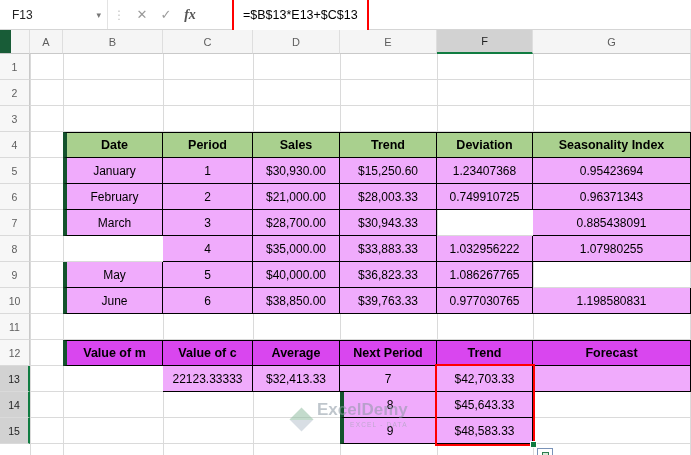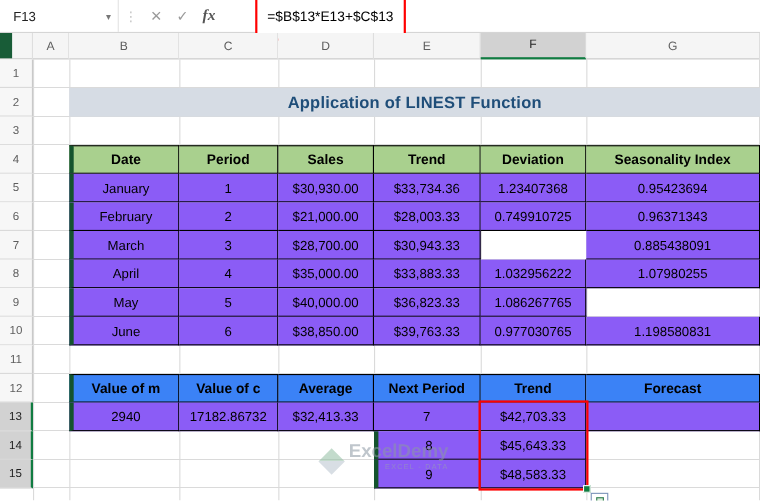--- a/index.html
+++ b/index.html
@@ -36,27 +36,27 @@
   .ch{position:relative;z-index:1;background:#F5F5F5;display:flex;align-items:center;
     justify-content:center;font-size:11px;color:#5E5E5E;cursor:pointer;
     border-bottom:1px solid #C9C9C9;border-right:1px solid #DEDEDE}
   .ch-sel{background:#D2D2D2;border-bottom:2px solid #107C41;color:#1F1F1F}
 
   .rh{position:relative;z-index:1;background:#F7F7F7;display:flex;align-items:center;
     justify-content:center;font-size:10.5px;color:#5E5E5E;cursor:pointer;
     border-right:1px solid #C9C9C9;border-bottom:1px solid #DADADA}
   .rh-sel{background:#D2D2D2;border-right:2px solid #107C41;color:#1F1F1F}
 
-  .c{position:relative;z-index:1;background:#8b5cf6;display:flex;align-items:center;
+  .c{position:relative;z-index:1;background:#f0abfc;display:flex;align-items:center;
     justify-content:center;font-size:12px;white-space:nowrap;overflow:hidden;
     border-right:1px solid #000;border-bottom:1px solid #000}
   .b-l{border-left:4px solid #14532d}
   .b-t{border-top:1px solid #000}
   .h1{background:#A9D08E;font-weight:bold;font-size:12.5px}
-  .h2{background:#3b82f6;font-weight:bold;font-size:12.5px}
+  .h2{background:#d946ef;font-weight:bold;font-size:12.5px}
 
   .title{position:relative;z-index:1;grid-area:3/3/4/9;background:#D6DCE4;
     color:#1F4E79;font-weight:bold;font-size:15px;letter-spacing:.2px;
     display:flex;align-items:center;justify-content:center}
 
   
   .red-range{position:absolute;left:435px;top:334px;width:100px;height:82px;
     border:2px solid #FF0000;z-index:4;pointer-events:none}
   .fill-handle{position:absolute;right:-4px;bottom:-4px;width:7px;height:7px;
     background:#107C41;border:1px solid #fff;pointer-events:auto}
@@ -120,50 +120,48 @@
   <div class="rh" style="grid-area:8/1">7</div>
   <div class="rh" style="grid-area:9/1">8</div>
   <div class="rh" style="grid-area:10/1">9</div>
   <div class="rh" style="grid-area:11/1">10</div>
   <div class="rh" style="grid-area:12/1">11</div>
   <div class="rh" style="grid-area:13/1">12</div>
   <div class="rh rh-sel" style="grid-area:14/1">13</div>
   <div class="rh rh-sel" style="grid-area:15/1">14</div>
   <div class="rh rh-sel" style="grid-area:16/1">15</div>
 
-  <div class="title">Application of LINEST Function</div>
 
   <div class="c h1 b-t b-l" style="grid-area:5/3">Date</div>
   <div class="c h1 b-t" style="grid-area:5/5">Sales</div>
   <div class="c h1 b-t" style="grid-area:5/4">Period</div>
   <div class="c h1 b-t" style="grid-area:5/6">Trend</div>
   <div class="c h1 b-t" style="grid-area:5/7">Deviation</div>
   <div class="c h1 b-t" style="grid-area:5/8">Seasonality Index</div>
 
   <div class="c b-l" style="grid-area:6/3">January</div>
   <div class="c" style="grid-area:6/4">1</div>
   <div class="c" style="grid-area:6/5">$30,930.00</div>
-  <div class="c" style="grid-area:6/6">$33,734.36</div>
+  <div class="c" style="grid-area:6/6">$15,250.60</div>
   <div class="c" style="grid-area:6/7">1.23407368</div>
   <div class="c" style="grid-area:6/8">0.95423694</div>
 
   <div class="c b-l" style="grid-area:7/3">February</div>
   <div class="c" style="grid-area:7/4">2</div>
   <div class="c" style="grid-area:7/5">$21,000.00</div>
   <div class="c" style="grid-area:7/6">$28,003.33</div>
   <div class="c" style="grid-area:7/7">0.749910725</div>
   <div class="c" style="grid-area:7/8">0.96371343</div>
 
   <div class="c b-l" style="grid-area:8/3">March</div>
   <div class="c" style="grid-area:8/4">3</div>
   <div class="c" style="grid-area:8/5">$28,700.00</div>
   <div class="c" style="grid-area:8/6">$30,943.33</div>
   <div class="c" style="grid-area:8/8">0.885438091</div>
 
-  <div class="c b-l" style="grid-area:9/3">April</div>
   <div class="c" style="grid-area:9/4">4</div>
   <div class="c" style="grid-area:9/5">$35,000.00</div>
   <div class="c" style="grid-area:9/6">$33,883.33</div>
   <div class="c" style="grid-area:9/7">1.032956222</div>
   <div class="c" style="grid-area:9/8">1.07980255</div>
 
   <div class="c b-l" style="grid-area:10/3">May</div>
   <div class="c" style="grid-area:10/4">5</div>
   <div class="c" style="grid-area:10/5">$40,000.00</div>
   <div class="c" style="grid-area:10/6">$36,823.33</div>
@@ -176,22 +174,21 @@
   <div class="c" style="grid-area:11/7">0.977030765</div>
   <div class="c" style="grid-area:11/8">1.198580831</div>
 
   <div class="c h2 b-t b-l" style="grid-area:13/3">Value of m</div>
   <div class="c h2 b-t" style="grid-area:13/5">Average</div>
   <div class="c h2 b-t" style="grid-area:13/4">Value of c</div>
   <div class="c h2 b-t" style="grid-area:13/6">Next Period</div>
   <div class="c h2 b-t" style="grid-area:13/7">Trend</div>
   <div class="c h2 b-t" style="grid-area:13/8">Forecast</div>
 
-  <div class="c b-l" style="grid-area:14/3">2940</div>
-  <div class="c" style="grid-area:14/4">17182.86732</div>
+  <div class="c" style="grid-area:14/4">22123.33333</div>
   <div class="c" style="grid-area:14/5">$32,413.33</div>
   <div class="c" style="grid-area:14/6">7</div>
   <div class="c" style="grid-area:14/7">$42,703.33</div>
   <div class="c" style="grid-area:14/8"></div>
 
   <div class="c b-l" style="grid-area:15/6">8</div>
   <div class="c" style="grid-area:15/7">$45,643.33</div>
   <div class="c b-l" style="grid-area:16/6">9</div>
   <div class="c" style="grid-area:16/7">$48,583.33</div>
 

